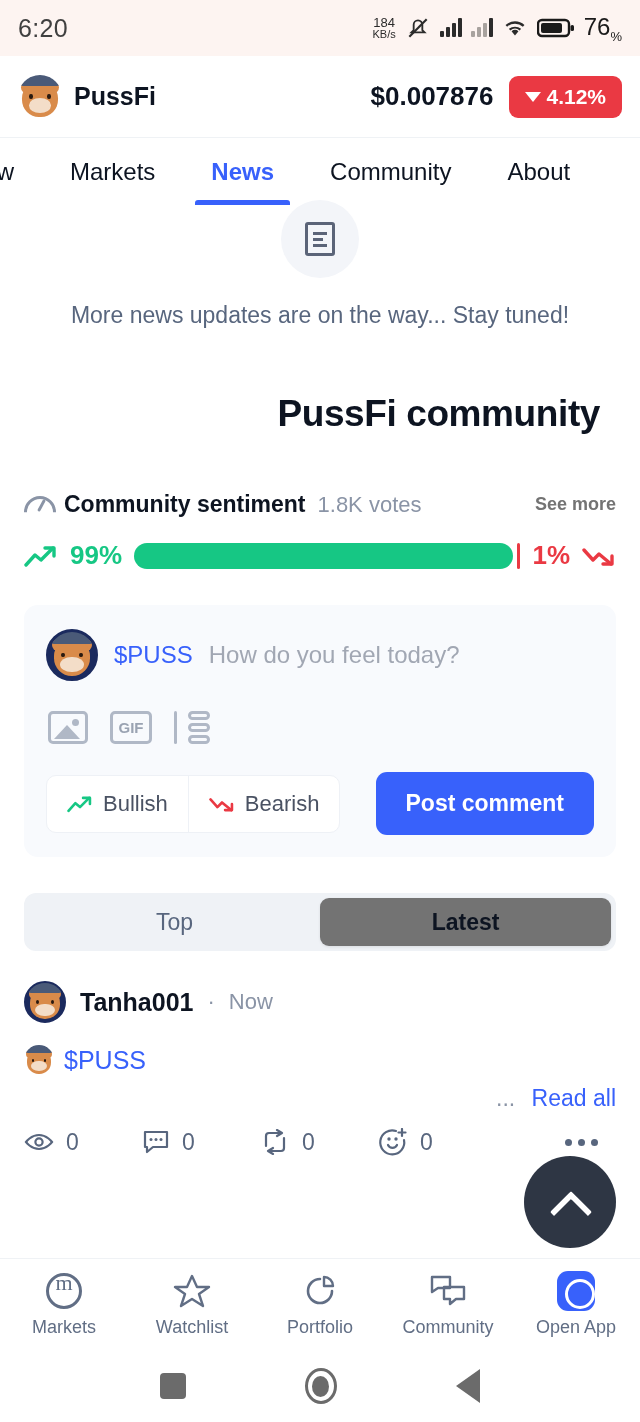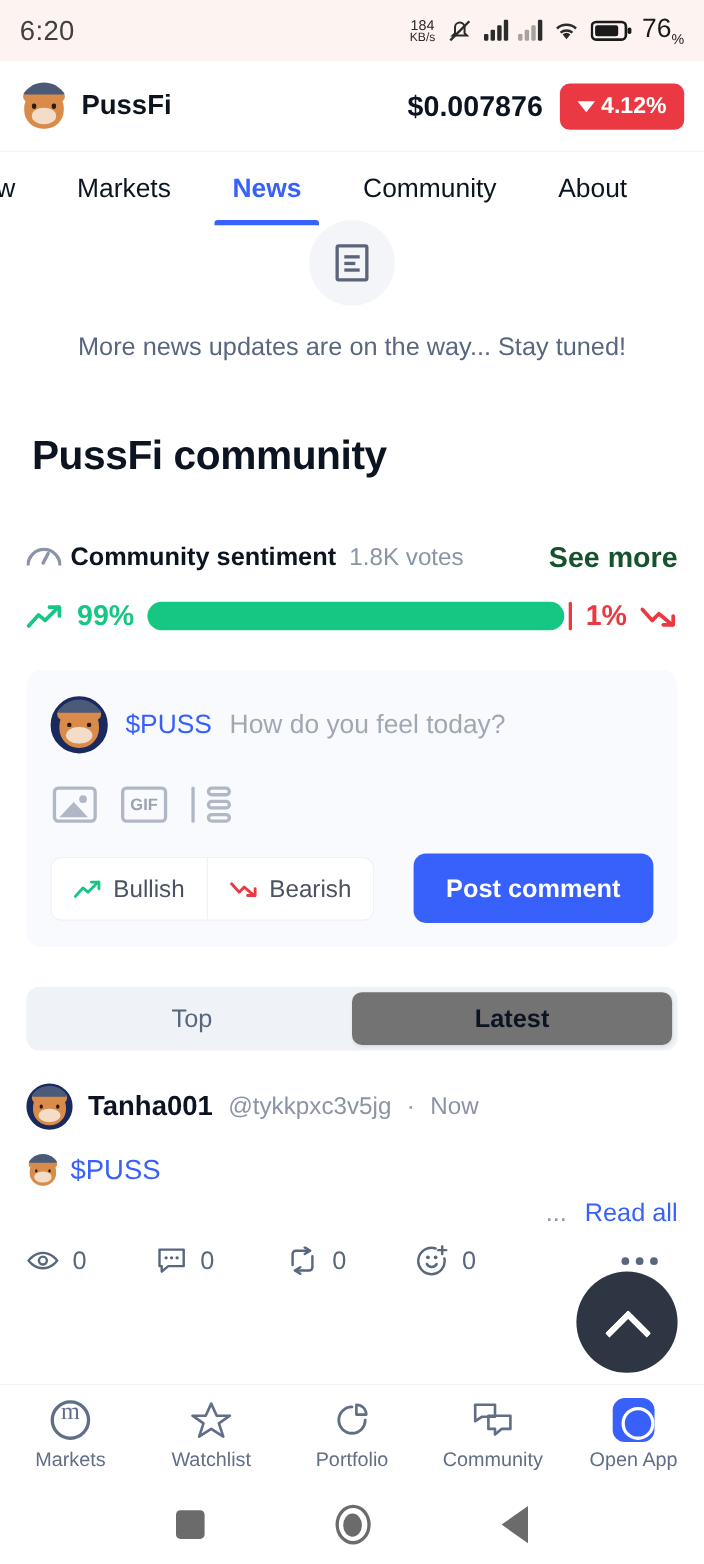--- a/index.html
+++ b/index.html
@@ -84,36 +84,36 @@
     margin: -6px auto 0; display: flex; align-items: center; justify-content: center;
   }
   .doc-icon { width: 30px; height: 34px; border: 3px solid #5b6478; border-radius: 3px;
     display: flex; flex-direction: column; justify-content: center; gap: 3px; padding: 0 5px; }
   .doc-icon span { display: block; height: 3px; background: #5b6478; }
   .doc-icon span:nth-child(2) { width: 70%; }
   .news-empty-text { font-size: 23px; color: #58667e; margin-top: 24px; }
 
   
   .community { padding: 0 24px; background: #fff; }
-  .community-title { font-size: 37px; font-weight: bold; color: #0d1421; margin: 38px 5px 0; letter-spacing: -.4px; }
+  .community-title { font-size: 37px; font-weight: bold; color: #0d1421; margin: 38px 16px 0; letter-spacing: -.4px; text-align: right; }
 
   .sent-head { display: flex; align-items: center; margin-top: 56px; }
   .gauge-icon { width: 28px; height: 22px; position: relative; margin-right: 12px; }
   .gauge-icon::before {
     content: ""; position: absolute; left: 0; top: 2px; width: 26px; height: 26px;
     border: 3px solid #8a94a6; border-radius: 50%;
     clip-path: polygon(0 0, 100% 0, 100% 52%, 0 52%);
   }
   .gauge-icon::after {
     content: ""; position: absolute; left: 16px; top: 5px; width: 3px; height: 13px;
     background: #8a94a6; transform: rotate(28deg); border-radius: 2px;
   }
   .sent-label { font-size: 23px; font-weight: bold; color: #0d1421; }
   .sent-votes { font-size: 22px; color: #8a94a6; margin-left: 12px; }
-  .see-more { font-size: 26px; color: #14532d; font-weight: bold; margin-left: auto; }
+  .see-more { font-size: 18px; color: #737373; font-weight: bold; margin-left: auto; }
 
   .sent-bar-row { display: flex; align-items: center; margin-top: 22px; gap: 12px; }
   .arrow-up, .arrow-down { width: 34px; height: 26px; flex: 0 0 auto; }
   .pct-up { font-size: 26px; font-weight: bold; color: #16c784; }
   .pct-down { font-size: 26px; font-weight: bold; color: #ea3943; }
   .bar-wrap { flex: 1; display: flex; align-items: center; gap: 4px; height: 26px; }
   .bar-green { background: #16c784; height: 26px; border-radius: 13px; }
   .bar-red { background: #ea3943; height: 26px; border-radius: 13px; }
 
   
@@ -377,21 +377,20 @@
     <span class="cat post-avatar">
       <span class="ear-l"></span>
         <span class="ear-r"></span>
         <span class="face"></span>
       <span class="eye-l"></span>
         <span class="eye-r"></span>
         <span class="muzzle"></span>
         <span class="hat"></span>
     </span>
     <span class="post-user">Tanha001</span>
-    <span class="post-meta">@tykkpxc3v5jg</span>
     <span class="post-meta">·</span>
     <span class="post-meta">Now</span>
   </div>
   <div class="post-cashtag-row">
     <span class="cat mini-cat">
       <span class="ear-l"></span>
         <span class="ear-r"></span>
         <span class="face"></span>
       <span class="eye-l"></span>
         <span class="eye-r"></span>

